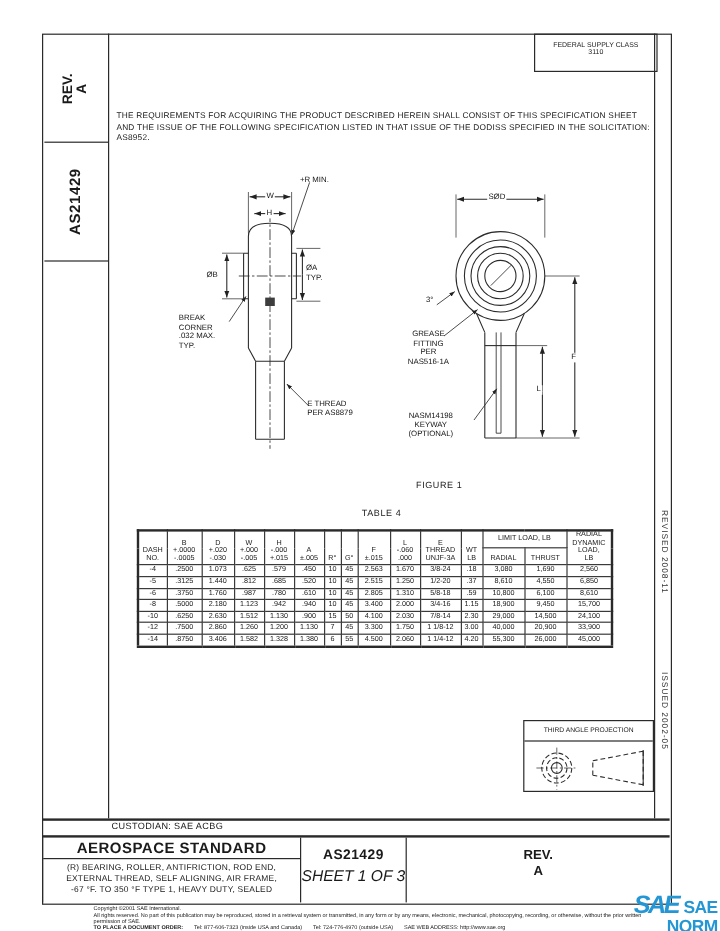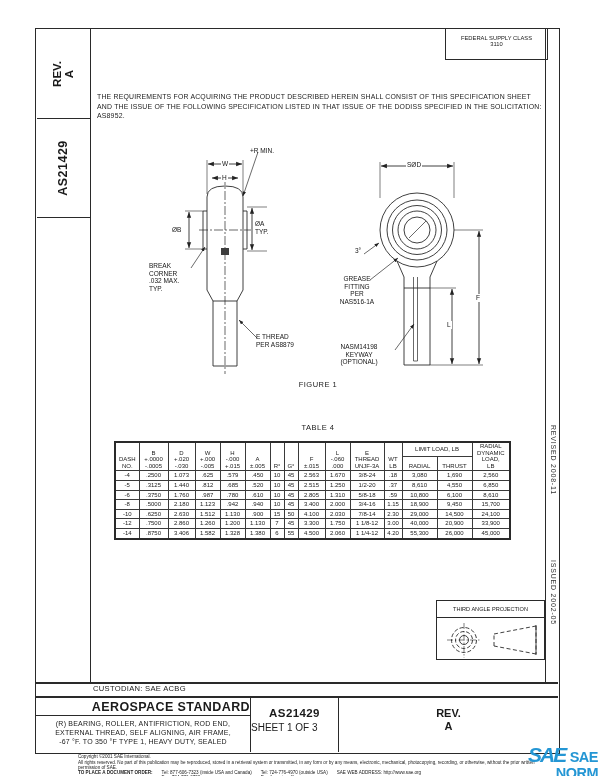--- a/index.html
+++ b/index.html
@@ -25,25 +25,25 @@
   .dimtable tbody tr:last-child td{border-bottom:2px solid #2a2a2a;}
   
   .proj-title{font-size:5.6px;text-align:center;line-height:16px;border-bottom:1.2px solid #2a2a2a;}
   
   .custodian{font-size:7.6px;line-height:14px;padding-left:58px;letter-spacing:0.3px;}
   .tb-cell{height:100%;box-sizing:border-box;}
   .sae-logo-box{border:1.6px solid #222;margin:4px 5px;height:36px;padding:2px 4px 0 4px;}
   .sae-word{font-style:italic;font-weight:900;font-size:20px;letter-spacing:-1.5px;}
   .aero-word{font-style:italic;font-size:17px;letter-spacing:-0.5px;}
   .tagline{font-size:5.4px;font-style:italic;color:#555;margin-top:-2px;}
-  .std-head{font-weight:bold;font-size:12.5px;text-align:right;letter-spacing:0.4px;
+  .std-head{font-weight:bold;font-size:12.5px;text-align:center;letter-spacing:0.4px;
             border-bottom:1.4px solid #2a2a2a;padding:2px 0 1px 0;}
   .std-sub{font-size:7px;line-height:9.3px;text-align:center;padding-top:3px;letter-spacing:0.2px;}
   .docnum{font-weight:bold;font-size:11.5px;text-align:center;padding-top:9px;letter-spacing:0.4px;}
-  .sheet{font-size:10px;padding-top:3px;}
+  .sheet{font-size:13px;text-align:center;padding-top:3px;font-style:italic;}
   .revcell{font-weight:bold;font-size:11px;text-align:center;padding-top:9px;line-height:13px;}
   .legal{font-size:4.6px;line-height:5px;color:#222;}
   .wm{color:#2496d4;}
 </style>
 </head>
 <body>
 
 <div class="page">
 
   <div class="abs bordered" style="left:35px;top:28px;width:523px;height:724px;"></div>
@@ -169,21 +169,21 @@
   <div class="lbl" style="left:255px;top:220px;">ØA<br>TYP.</div>
   <div class="lbl" style="left:149px;top:262px;">BREAK<br>CORNER<br>.032 MAX.<br>TYP.</div>
   <div class="lbl" style="left:256px;top:333px;">E THREAD<br>PER AS8879</div>
   <div class="lbl bg" style="left:406px;top:161px;">SØD</div>
   <div class="lbl" style="left:355px;top:247px;">3°</div>
   <div class="lbl" style="left:332px;top:275px;text-align:center;width:50px;">GREASE<br>FITTING<br>PER<br>NAS516-1A</div>
   <div class="lbl" style="left:330px;top:343px;text-align:center;width:58px;">NASM14198<br>KEYWAY<br>(OPTIONAL)</div>
   <div class="lbl bg" style="left:475px;top:294px;">F</div>
   <div class="lbl bg" style="left:446px;top:321px;">L</div>
 
-  <div class="caption" style="top:380px;">FIGURE 1</div>
+  <div class="caption" style="top:400px;padding-left:48px;">FIGURE 1</div>
   <div class="caption" style="top:423px;">TABLE 4</div>
 
   <div class="abs" style="left:114px;top:441px;">
     <table class="dimtable">
       <colgroup>
         <col style="width:24px">
           <col style="width:29px">
           <col style="width:27px">
           <col style="width:25px">
         <col style="width:25px">

